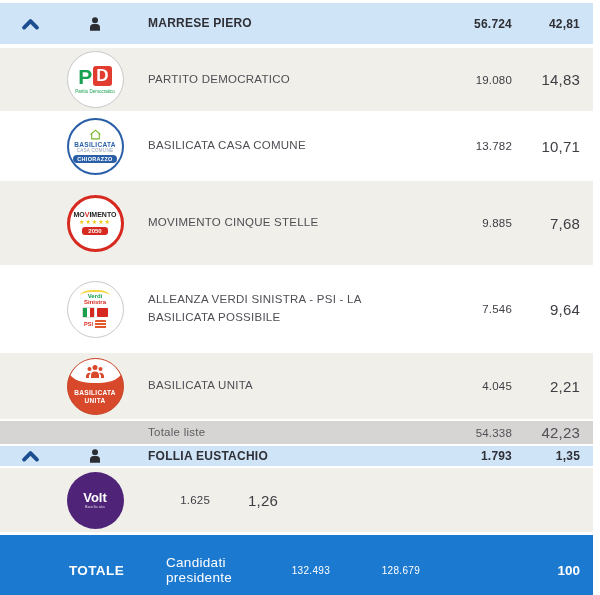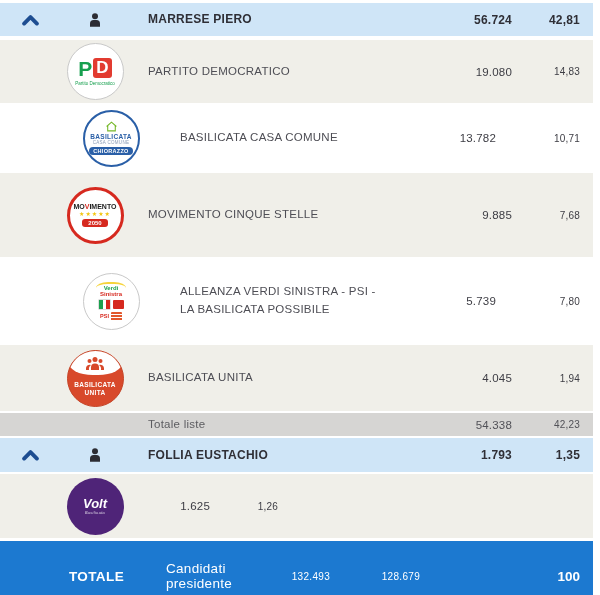--- a/index.html
+++ b/index.html
@@ -3,26 +3,26 @@
 <meta charset="utf-8">
 <style>
   html,body{margin:0;padding:0;background:#fff;}
   body{width:600px;height:595px;font-family:"Liberation Sans",sans-serif;-webkit-font-smoothing:antialiased;}
   .results{width:593px;margin-top:3px;}
   .row{display:flex;align-items:center;box-sizing:border-box;padding-right:13px;margin-bottom:2px;}
   .col-chevron{width:60px;display:flex;justify-content:center;align-items:center;flex:none;}
   .col-icon{width:70px;display:flex;justify-content:center;align-items:center;flex:none;}
   .col-name{flex:1;padding-left:18px;padding-right:8px;box-sizing:border-box;font-size:11.5px;letter-spacing:.25px;color:#4e4e55;line-height:1.55;}
   .col-votes{width:80px;flex:none;text-align:right;font-size:11.5px;color:#3d3d44;letter-spacing:.2px;}
-  .col-pct{width:68px;flex:none;text-align:right;font-size:10px;color:#3d3d44;letter-spacing:.2px;}
-  .row-candidate{height:33px;background:#cfe5f7;margin-bottom:4px;}
+  .col-pct{width:68px;flex:none;text-align:right;font-size:15px;color:#3d3d44;letter-spacing:.2px;}
+  .row-candidate{height:41px;background:#cfe5f7;margin-bottom:4px;}
   .row-candidate .col-name,.row-candidate .col-votes,.row-candidate .col-pct{font-weight:bold;color:#2f2f36;font-size:12px;}
-  .row-follia{height:34px;margin-bottom:2px;}
+  .row-follia{height:20px;margin-bottom:2px;}
   .row-list-alt{background:#f0efe9;}
-  .row-list-w{background:#ffffff;gap:16px;}
+  .row-list-w{background:#ffffff;}
   .row-subtotal{height:23px;background:#d6d5d3;}
   .row-subtotal .col-name{color:#5c5c60;}
   .row-subtotal .col-votes,.row-subtotal .col-pct{color:#515157;}
   .h63{height:63px}.h66{height:66px}.h65{height:84px}.h64{height:64px;margin-bottom:3px;}
 
   
   .total{height:70px;background:#1c79d0;display:flex;align-items:stretch;box-sizing:border-box;padding-right:13px;color:#fff;margin-bottom:3px;}
   .total-label{width:148px;flex:none;display:flex;align-items:center;justify-content:center;padding-left:45px;box-sizing:border-box;font-weight:bold;font-size:13.5px;letter-spacing:.4px;}
   .total-mid{flex:1;display:flex;flex-direction:row;}
   .total-line{flex:1;display:flex;align-items:center;}
@@ -57,21 +57,21 @@
   .avs-sq{width:11px;height:9px;border-radius:1px;display:inline-block;}
   .avs-sq1{background:linear-gradient(90deg,#1ba04e 33%,#fff 33%,#fff 66%,#d6291f 66%);border:1px solid #ddd;}
   .avs-sq2{background:#d6291f;}
   .avs-sq3{background:repeating-linear-gradient(#e2572b 0 2px,#fff 2px 3px);}
   .avs-psi{color:#d6291f;font-weight:800;font-size:5.5px;}
   
   .logo.bu{background:#d8492b;border:1px solid #c54427;position:relative;justify-content:flex-end;padding-bottom:8px;}
   .bu-top{position:absolute;top:0;left:0;right:0;height:24px;background:#fff;border-radius:0 0 45% 45%/0 0 55% 55%;display:flex;align-items:center;justify-content:center;}
   .bu-l1,.bu-l2{color:#fff;font-weight:bold;font-size:6.5px;letter-spacing:.3px;line-height:1.3;position:relative;}
   
-  .logo.volt{background:#4f2478;border:none;font-style:italic;}
+  .logo.volt{background:#4f2478;border:none;}
   .volt-name{color:#fff;font-weight:800;font-size:13px;line-height:1;}
   .volt-sub{color:rgba(255,255,255,.85);font-size:3.8px;letter-spacing:.4px;margin-top:1px;}
 </style>
 </head>
 <body>
 
 <div class="results">
 
   <div class="row row-candidate">
     <div class="col-chevron">
@@ -149,22 +149,22 @@
             <span class="avs-sq avs-sq1"></span>
             <span class="avs-sq avs-sq2"></span>
           </div>
         <div class="avs-bot">
             <span class="avs-psi">PSI</span>
             <span class="avs-sq avs-sq3"></span>
           </div>
       </div>
     </div>
     <div class="col-name">ALLEANZA VERDI SINISTRA - PSI - LA BASILICATA POSSIBILE</div>
-    <div class="col-votes">5.739</div>
-    <div class="col-pct">7,80</div>
+    <div class="col-votes">7.546</div>
+    <div class="col-pct">9,64</div>
   </div>
 
   <div class="row row-list-alt h66">
     <div class="col-chevron"></div>
     <div class="col-icon">
       <div class="logo bu">
         <div class="bu-top">
           <svg width="22" height="14" viewBox="0 0 44 28" fill="#d8492b">
               <circle cx="22" cy="7" r="5"></circle>
               <circle cx="11" cy="10" r="4"></circle>
@@ -173,21 +173,21 @@
               <path d="M4 28 v-4 a7 7 0 0 1 10 -6 a10 10 0 0 0 -4 10 z"></path>
               <path d="M40 28 v-4 a7 7 0 0 0 -10 -6 a10 10 0 0 1 4 10 z"></path>
             </svg>
         </div>
         <div class="bu-l1">BASILICATA</div>
         <div class="bu-l2">UNITA</div>
       </div>
     </div>
     <div class="col-name">BASILICATA UNITA</div>
     <div class="col-votes">4.045</div>
-    <div class="col-pct">1,94</div>
+    <div class="col-pct">2,21</div>
   </div>
 
   <div class="row row-subtotal">
     <div class="col-chevron"></div>
     <div class="col-icon"></div>
     <div class="col-name">Totale liste</div>
     <div class="col-votes">54.338</div>
     <div class="col-pct">42,23</div>
   </div>
 

